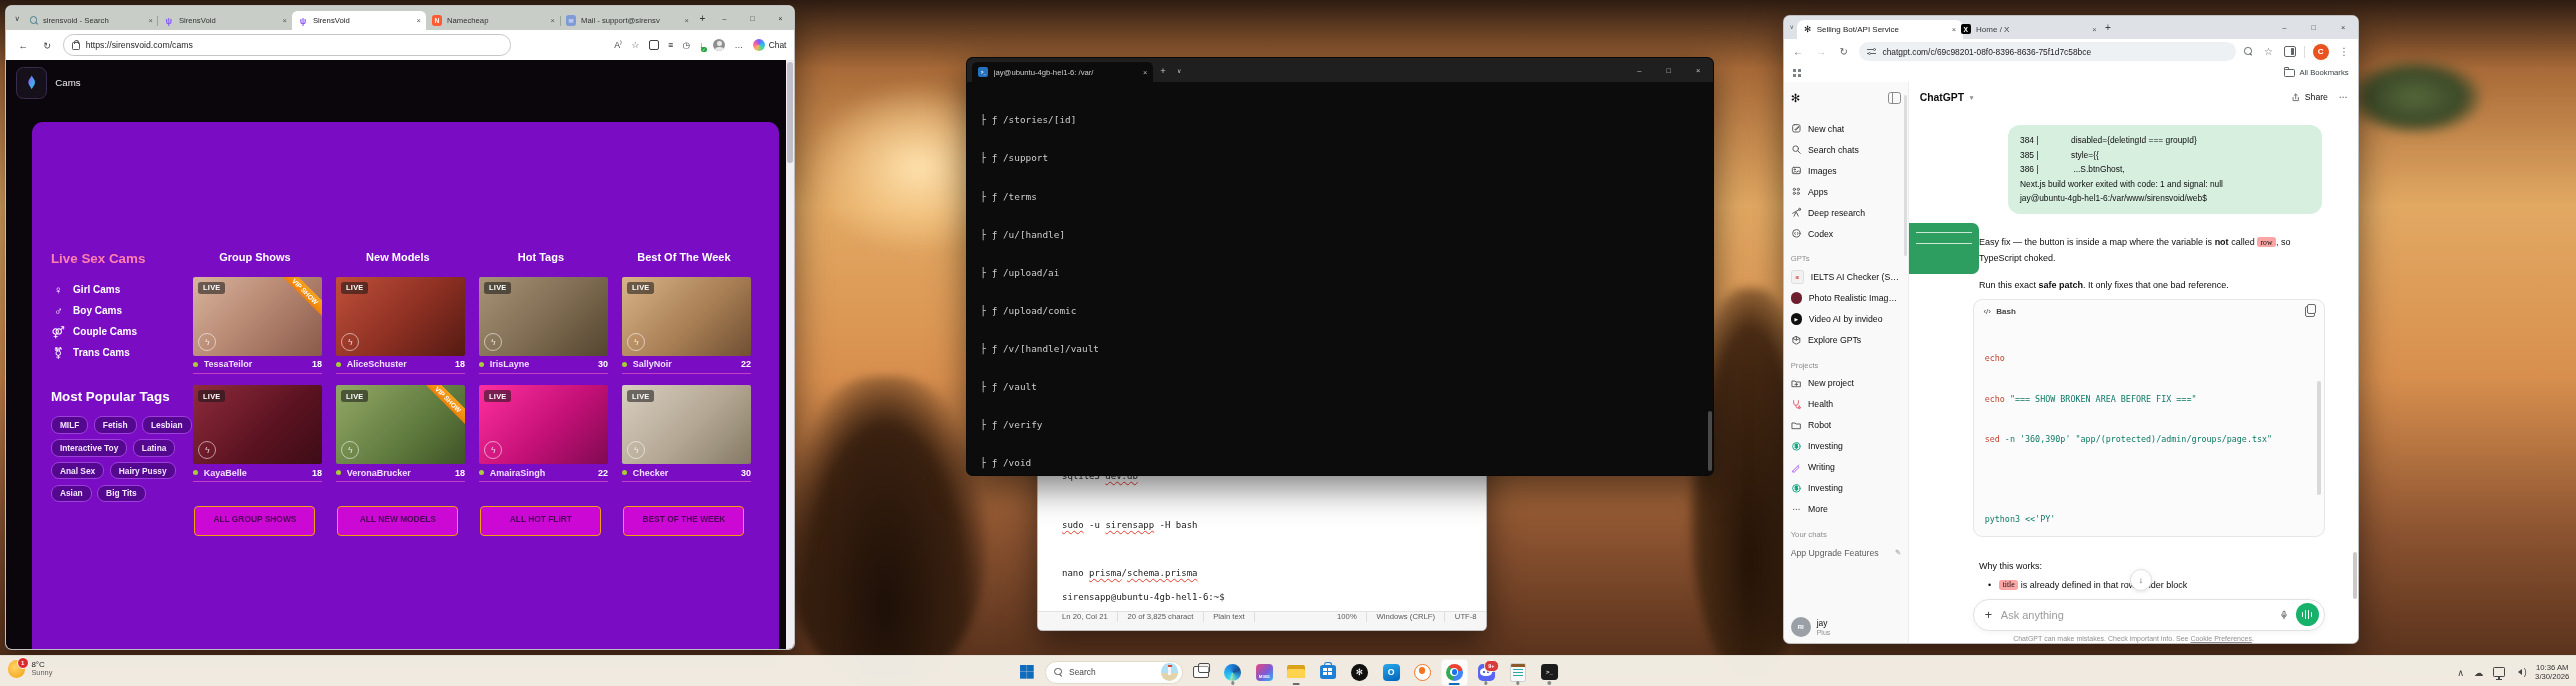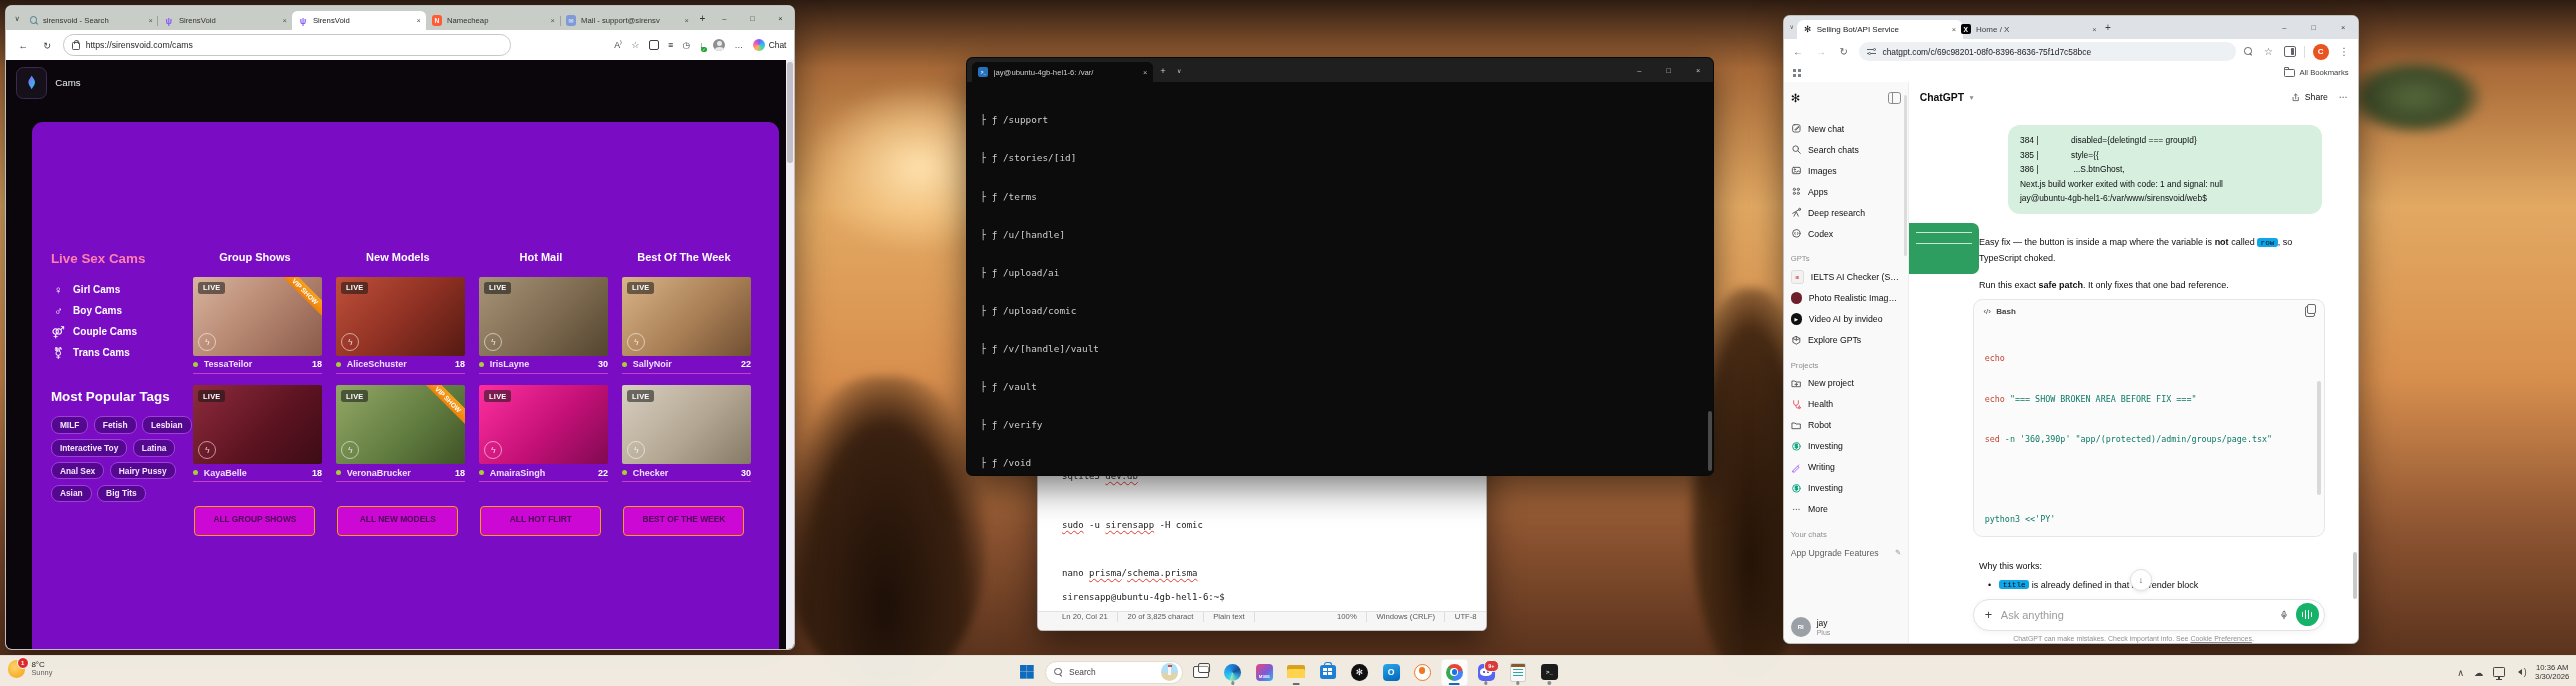--- a/index.html
+++ b/index.html
@@ -154,21 +154,21 @@
   .gs-scroll{position:absolute;right:0.7px;top:13.4px;width:3.4px;height:161px;border-radius:2px;background:#dcdcdc}
   .g-main{flex:1;position:relative;background:#fff;overflow:hidden}
   .g-head{height:31px;display:flex;align-items:center;padding:0 10.7px;gap:4px}
   .g-title{font-size:10.4px;font-weight:600;color:#0d0d0d}
   .g-chev{color:#8f8f8f;font-size:6.7px}
   .g-headr{margin-left:auto;display:flex;align-items:center;gap:10.7px;color:#0d0d0d;font-size:8.7px}
   .frag{position:absolute;left:0;top:141px;width:70px;height:51px;background:#2e9e60;border-radius:0 6.7px 6.7px 0;overflow:hidden}
   .frag i{display:block;height:1px;background:rgba(255,255,255,.75);margin:9.4px 6.7px 0}
   .bubble{position:absolute;top:43px;right:36px;width:290px;background:#d6efdf;border-radius:12px;padding:8.7px 12px;font-size:8.4px;line-height:14.4px;color:#0d0d0d;white-space:pre;overflow:hidden}
   .gp{position:absolute;left:70px;width:326px;font-size:9px;line-height:14.8px;color:#0d0d0d}
-  .ichip{font-family:Liberation Mono, monospace;font-size:7.7px;background:#0ea5e9;border-radius:2.7px;padding:0.7px 3.4px}
+  .ichip{font-family:Liberation Serif, serif;font-size:7.7px;background:#fca5a5;border-radius:2.7px;padding:0.7px 3.4px}
   .codebox{position:absolute;left:64px;top:217px;width:350px;height:236px;border:0.7px solid #e6e6e6;background:#fbfbfb;border-radius:9.4px;overflow:hidden}
   .cb-head{height:23px;display:flex;align-items:center;gap:5.4px;padding:0 9.4px;font-size:8px;color:#444}
   .cb-copy{margin-left:auto;width:8px;height:9.4px;border:1px solid #6a6a6a;border-radius:2px;position:relative}
   .cb-copy::before{content:"";position:absolute;left:1.7px;top:-3px;width:6.7px;height:8px;border:1px solid #6a6a6a;border-radius:2px;background:#fbfbfb}
   .cb-body{padding:2.7px 10.7px;font-family:"DejaVu Sans Mono",monospace;font-size:8.4px;line-height:13.4px;white-space:pre}
   .cb-body .a{color:#c24634}
   .cb-body .b{color:#0e7a66}
   .cb-scroll{position:absolute;right:3.4px;top:81px;width:3.4px;height:114px;border-radius:2px;background:#d9d9d9}
   .why{position:absolute;left:70px;top:479px;font-size:9px;color:#0d0d0d}
   .bullet{position:absolute;left:79px;display:flex;align-items:center;gap:2.7px;font-size:9px;color:#0d0d0d}
@@ -417,21 +417,21 @@
               <div class="meta">
                 <span class="dot"></span>
                 <span class="mname">VeronaBrucker</span>
                 <span class="mage">18</span>
               </div>
             </div>
             <span class="colbtn">ALL NEW MODELS</span>
           </div>
 
           <div class="col">
-            <div class="coltitle">Hot Mail</div>
+            <div class="coltitle">Hot Tags</div>
             <div class="card">
               <div class="card-img" style="background:linear-gradient(135deg,#a79478 0%,#7d6a50 55%,#54452f 100%)">
                 <span class="live">LIVE</span>
                 <span class="wm">ϟ</span>
               </div>
               <div class="meta">
                 <span class="dot"></span>
                 <span class="mname">IrisLayne</span>
                 <span class="mage">30</span>
               </div>
@@ -480,21 +480,21 @@
       </div>
       <div class="e-scroll">
           <span class="e-thumb"></span>
         </div>
     </div>
   </section>
 
   <section id="notepad" class="win">
     <div class="n-body">
       <div class="n-line" style="top:68px"><span>sqlite3 </span><span class="sq">dev.db</span></div>
-      <div class="n-line" style="top:117px"><span class="sq">sudo</span><span> -u </span><span class="sq">sirensapp</span><span> -H comic</span></div>
+      <div class="n-line" style="top:117px"><span class="sq">sudo</span><span> -u </span><span class="sq">sirensapp</span><span> -H bash</span></div>
       <div class="n-line" style="top:165px"><span>nano </span><span class="sq">prisma</span><span>/</span><span class="sq">schema.prisma</span></div>
       <div class="n-line" style="top:189px"><span>sirensapp@ubuntu-4gb-hel1-6:~$</span></div>
     </div>
     <div class="n-status">
       <span class="n-seg">Ln 20, Col 21</span>
       <span class="n-seg">20 of 3,825 charact</span>
       <span class="n-seg">Plain text</span>
       <span class="n-seg n-sp"></span>
       <span class="n-seg">100%</span>
       <span class="n-seg">Windows (CRLF)</span>
@@ -511,22 +511,22 @@
       </div>
       <span class="t-plus">+</span>
       <span class="t-chev">∨</span>
       <div class="t-ctl">
         <span>–</span>
         <span>□</span>
         <span>×</span>
       </div>
     </div>
     <div class="t-body">
+      <div class="tl">├ ƒ /stories/[id]</div>
       <div class="tl">├ ƒ /support</div>
-      <div class="tl">├ ƒ /stories/[id]</div>
       <div class="tl">├ ƒ /terms</div>
       <div class="tl">├ ƒ /u/[handle]</div>
       <div class="tl">├ ƒ /upload/ai</div>
       <div class="tl">├ ƒ /upload/comic</div>
       <div class="tl">├ ƒ /v/[handle]/vault</div>
       <div class="tl">├ ƒ /vault</div>
       <div class="tl">├ ƒ /verify</div>
       <div class="tl">├ ƒ /void</div>
       
       

